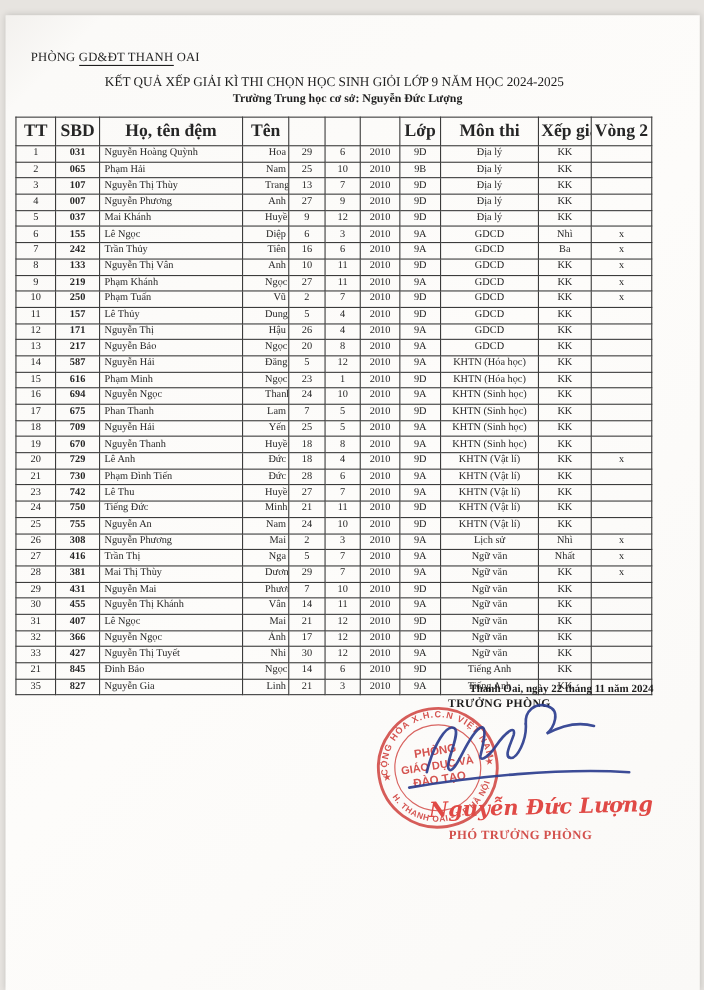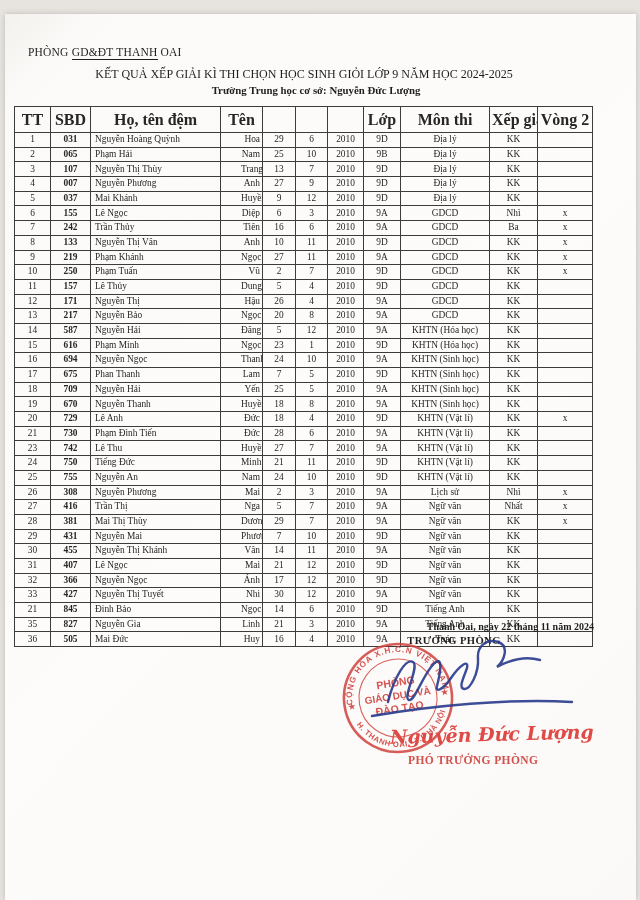--- a/index.html
+++ b/index.html
@@ -510,33 +510,20 @@
           <td class="c2">Nguyễn Gia</td>
           <td class="c3">Linh</td>
           <td class="c4">21</td>
           <td class="c5">3</td>
           <td class="c6">2010</td>
           <td class="c7">9A</td>
           <td class="c8">Tiếng Anh</td>
           <td class="c9">KK</td>
           <td class="c10"></td>
         </tr>
-        <tr>
-          <td class="c0">36</td>
-          <td class="c1">505</td>
-          <td class="c2">Mai Đức</td>
-          <td class="c3">Huy</td>
-          <td class="c4">16</td>
-          <td class="c5">4</td>
-          <td class="c6">2010</td>
-          <td class="c7">9A</td>
-          <td class="c8">Toán</td>
-          <td class="c9">KK</td>
-          <td class="c10"></td>
-        </tr>
       </tbody>
   </table>
 
   <div class="dateline">Thanh Oai, ngày 22 tháng 11 năm 2024</div>
   <div class="signer-title">TRƯỞNG PHÒNG</div>
 
   <svg id="stamp" width="132" height="132" viewBox="0 0 132 132">
     <circle cx="66" cy="66" r="54" fill="none" stroke="#d0423e" stroke-width="2.6" opacity=".95"></circle>
     <circle cx="66" cy="66" r="39" fill="none" stroke="#d0423e" stroke-width="1.1" opacity=".9"></circle>
     <defs>

